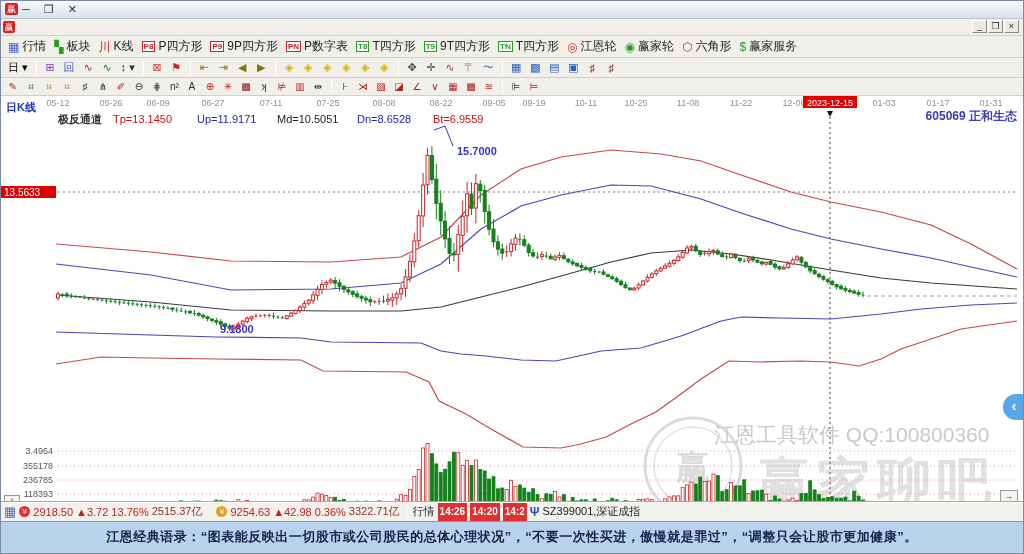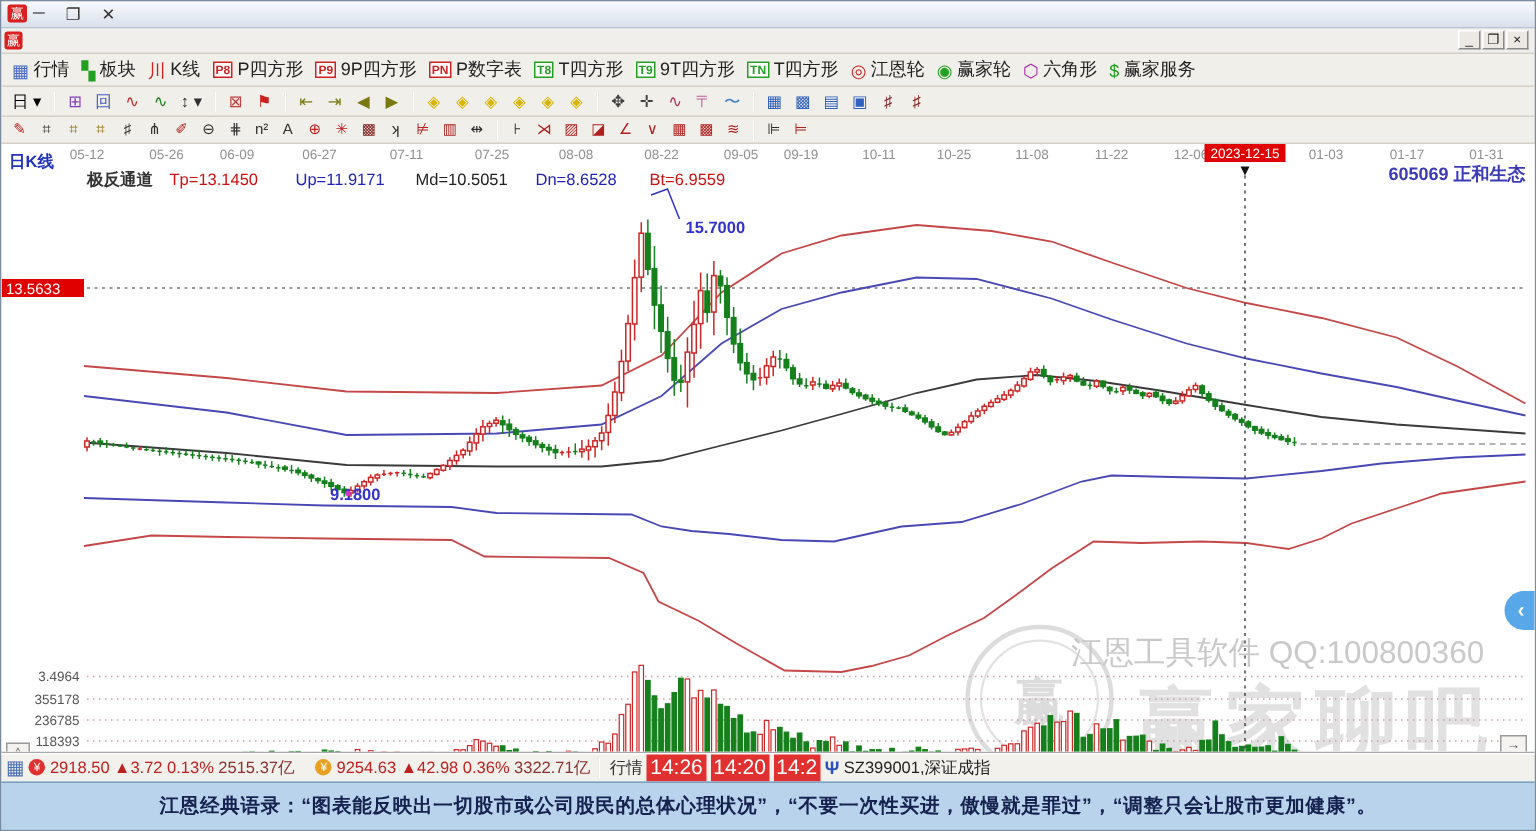--- a/index.html
+++ b/index.html
@@ -44,21 +44,21 @@
   
   .statusbar{height:19px;background:#f2f1ec;border-top:1px solid #fff;display:flex;align-items:center;
     font-size:11px;padding:0 3px;white-space:nowrap;overflow:hidden;gap:3px;color:#333}
   .sb-grid{color:#4a6fb5;font-size:13px;line-height:14px}
   .circ{width:11px;height:11px;border-radius:50%;color:#fff;font-size:8px;line-height:11px;text-align:center;flex:0 0 auto}
   .circ.red{background:#e03030}
   .circ.yel{background:#e8a020}
   .idx{color:#c02020}
   .amt{color:#8a3030}
   .sb-div{width:1px;height:14px;background:#bbb;border-right:1px solid #fff;margin:0 3px}
-  .tbadge{background:#e03030;color:#fff;font-size:14px;font-weight:normal;padding:12px 2px;line-height:13px}
+  .tbadge{background:#e03030;color:#fff;font-size:10px;font-weight:bold;padding:12px 2px;line-height:13px}
   .newstxt{color:#c02020}
   .antenna{color:#2a52b8;font-size:12px;font-weight:bold}
   .ticker{color:#222}
   
   .footer{height:33px;background:#b9d3ec;border-top:1px solid #7f9db9;display:flex;align-items:center;
     justify-content:center;font-size:13px;color:#15224f;font-weight:bold;letter-spacing:.5px}
 </style>
 </head>
 <body>
 
@@ -835,21 +835,21 @@
     <div class="collapse-tab">‹</div>
     <div class="mini-btn" style="left:999px;top:394px;width:18px;height:13px">→</div>
     <div class="mini-btn" style="left:3px;top:399px;width:16px;height:13px">△</div>
   </div>
 
   <div class="statusbar">
     <span class="sb-grid">▦</span>
     <span class="circ red">¥</span>
     <span class="idx">2918.50</span>
     <span class="idx">▲3.72</span>
-    <span class="idx">0.13%</span>
+    <span class="idx">13.76%</span>
     <span class="amt">2515.37亿</span>
     <span style="width:8px"></span>
     <span class="circ yel">¥</span>
     <span class="idx">9254.63</span>
     <span class="idx">▲42.98</span>
     <span class="idx">0.36%</span>
     <span class="amt">3322.71亿</span>
     <span class="sb-div"></span>
     <span>行情</span>
     <span class="tbadge">14:26</span>

